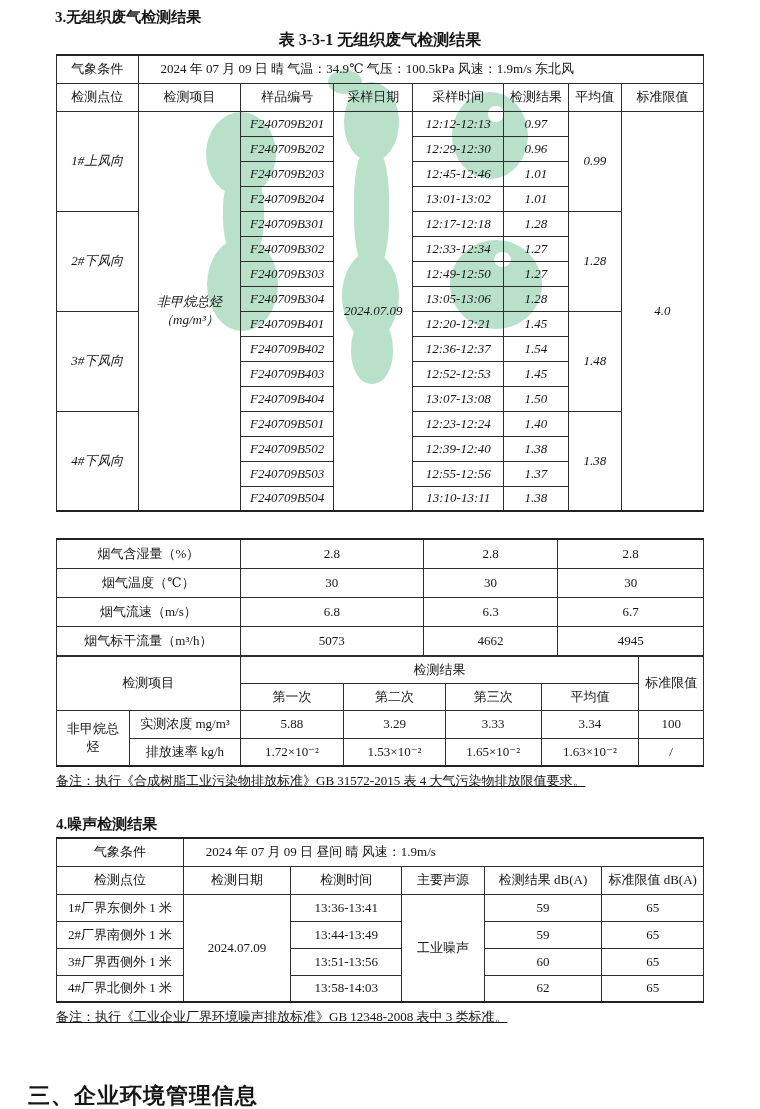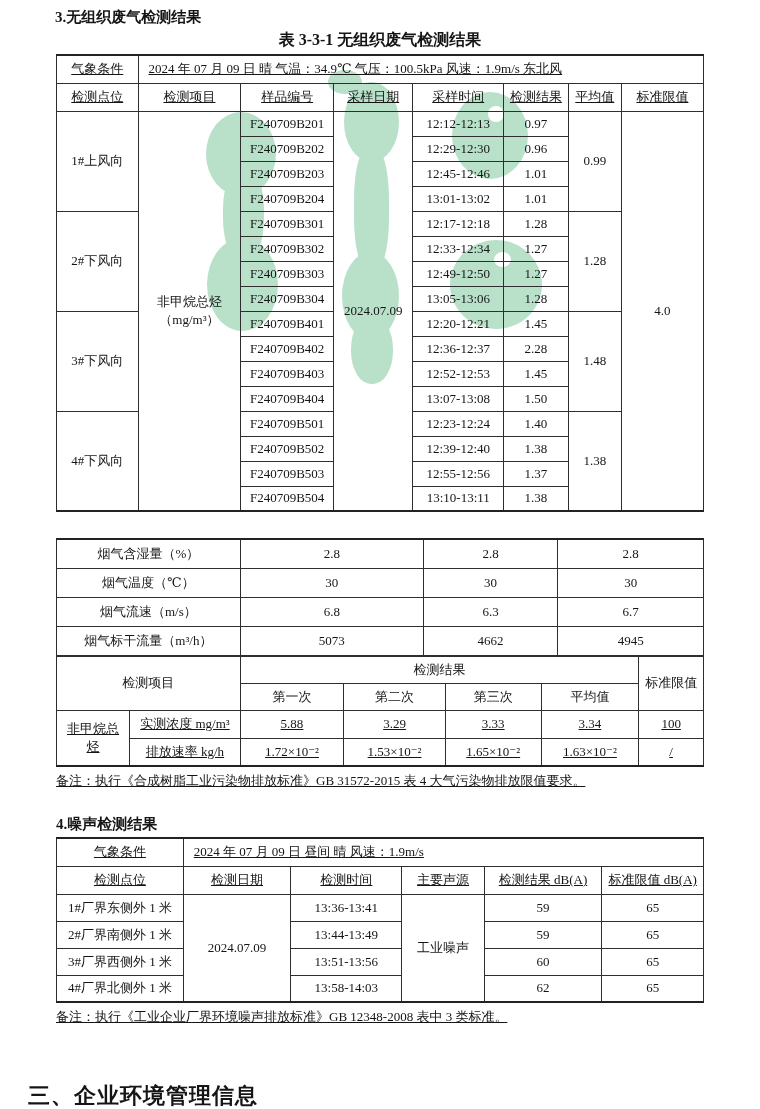--- a/index.html
+++ b/index.html
@@ -15,25 +15,25 @@
   .wm-hole { position:absolute; background:#ffffff; }
   
   .content { position:relative; z-index:1; }
   .sec-title { font-size:15px; font-weight:bold; margin:8px 0 3px 55px; }
   .tbl-title { width:648px; margin-left:56px; text-align:center; font-size:16px; font-weight:bold; margin-bottom:3px; }
   table { border-collapse:collapse; table-layout:fixed; width:648px; margin-left:56px; background:transparent; }
   td { border:1px solid #2e2e2e; text-align:center; vertical-align:middle;
        font-size:13px; padding:0 2px; overflow:hidden; }
   .t-outer-top { border-top:2.5px solid #222; }
   .t-outer-bottom { border-bottom:2.5px solid #222; }
-  .row-h28 td { height:28px;text-decoration:underline; }
-  .row-h25 td { height:25px; }
+  .row-h28 td { height:28px; }
+  .row-h25 td { height:25px;font-style:italic; }
   .row-h29 td { height:29px; }
   .row-h27 td { height:27px; }
-  .left-pad { text-align:left; padding-left:10px;margin-top:20px; }
+  .left-pad { text-align:left; padding-left:22px;margin-top:20px; }
   .note { width:648px; margin:5px 0 0 56px; font-size:13px; text-align:left;text-decoration:underline; }
   .gap1 { height:26px; }
   .gap2 { height:17px; }
   .breakall { word-break:break-all; padding:0 7px; }
   .footer-heading { font-size:22px; font-weight:bold; margin:55px 0 0 28px; letter-spacing:1px; }
 </style>
 </head>
 <body>
 
 <div class="page">
@@ -140,21 +140,21 @@
       <tr class="row-h25">
         <td rowspan="4">3#下风向</td>
         <td>F240709B401</td>
         <td>12:20-12:21</td>
         <td>1.45</td>
         <td rowspan="4">1.48</td>
       </tr>
       <tr class="row-h25">
         <td>F240709B402</td>
         <td>12:36-12:37</td>
-        <td>2.28</td>
+        <td>1.54</td>
       </tr>
       <tr class="row-h25">
         <td>F240709B403</td>
         <td>12:52-12:53</td>
         <td>1.45</td>
       </tr>
       <tr class="row-h25">
         <td>F240709B404</td>
         <td>13:07-13:08</td>
         <td>1.50</td>

